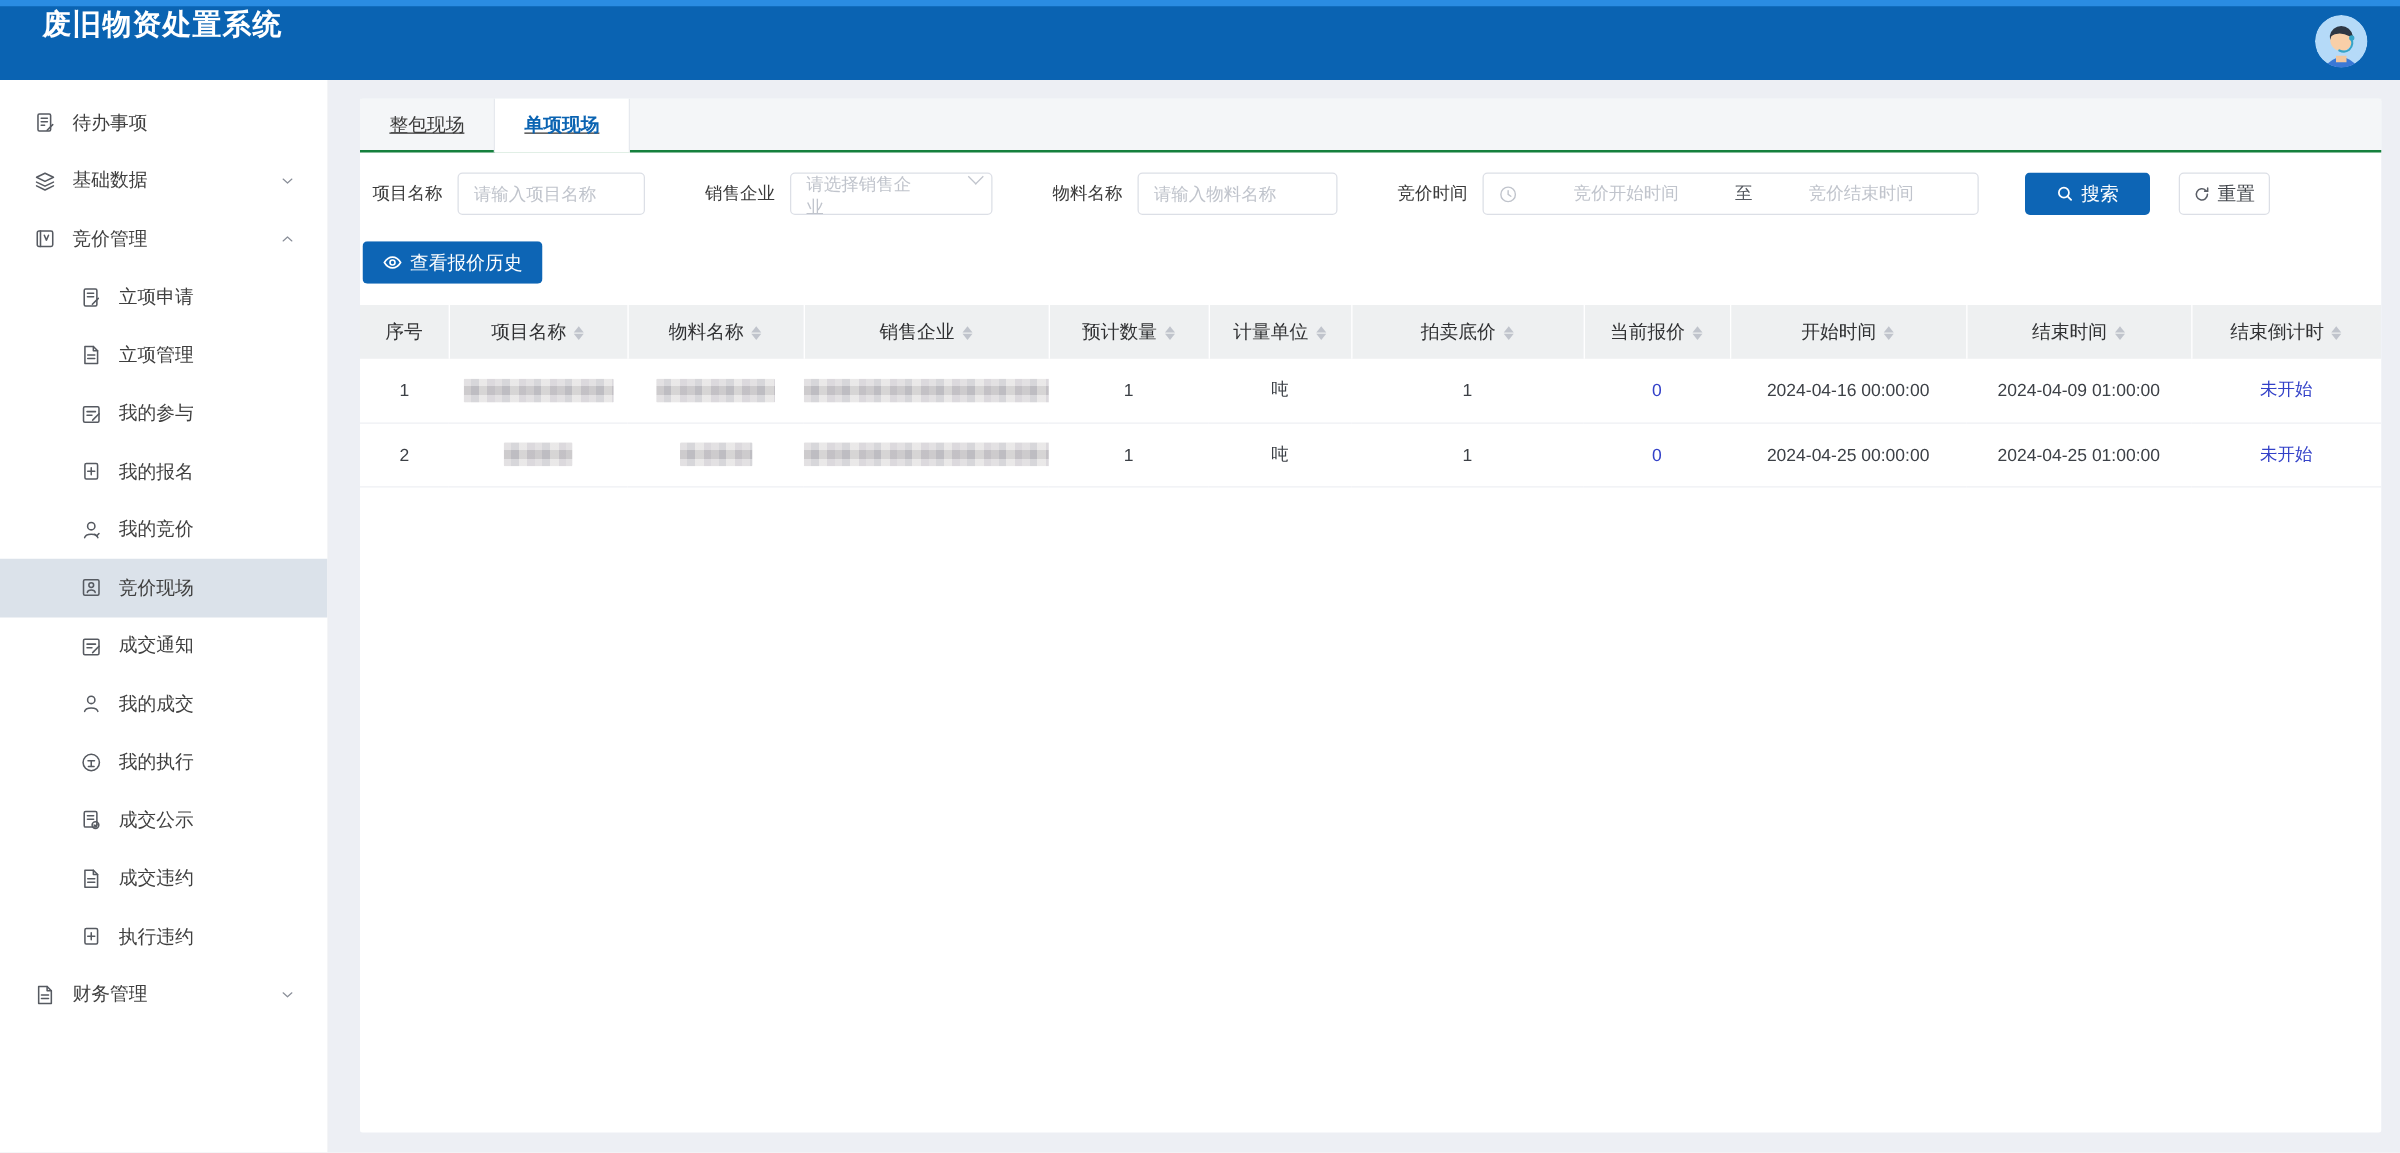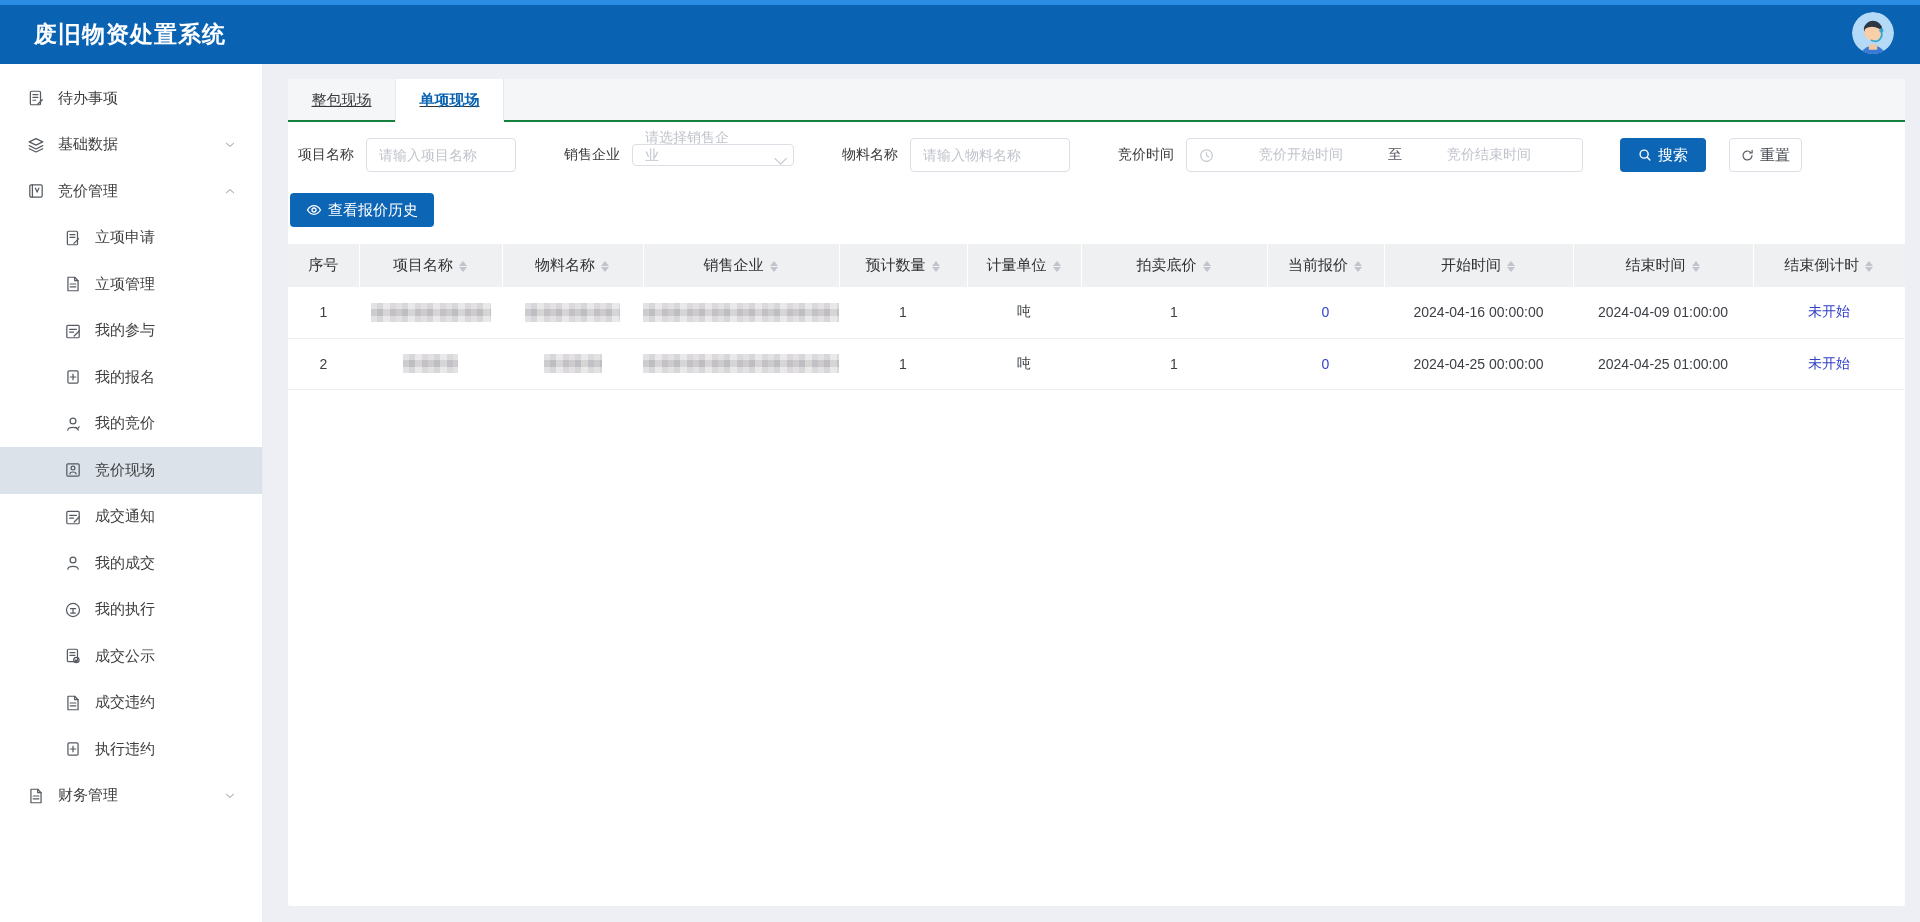--- a/index.html
+++ b/index.html
@@ -1,20 +1,20 @@
 <!DOCTYPE html>
 <html><head>
 <meta charset="utf-8">
 <style>
   * { margin:0; padding:0; box-sizing:border-box; }
   html,body { width:1920px; height:922px; overflow:hidden;
     font-family:"Liberation Sans","DejaVu Sans",sans-serif; background:#edeff4; color:#333; }
 
   
-  .header { position:relative; height:64px; background:#0a63b2; display:flex; align-items:center; }
+  .header { position:relative; height:64px; background:#0a63b2; display:flex; }
   .header::before { content:""; position:absolute; top:0; left:0; right:0; height:5px; background:#2a8ce2; }
   .app-title { color:#fff; font-size:23px; font-weight:bold; letter-spacing:1px; margin-left:34px; padding-top:4px; }
   .avatar { position:absolute; right:26px; top:12px; width:42px; height:42px; border-radius:50%; cursor:pointer; }
 
   
   .layout { display:flex; height:858px; }
   .sidebar { width:263px; background:#fff; padding-top:11px; overflow:hidden; flex:none; border-right:1px solid #e9ebf0; }
   .side-item { height:46.5px; display:flex; align-items:center; padding-left:27px; font-size:15px; color:#3f3f3f; cursor:pointer; position:relative; }
   .side-item.sub { padding-left:64px; }
   .side-item.active { background:#dbe2ea; }
@@ -34,38 +34,38 @@
 
   
   .filters { display:flex; align-items:center; margin:16px 0 0 10px; flex:none; }
   .f-label { font-size:14px; color:#3a3a3a; margin-right:12px; white-space:nowrap; }
   .f-group { display:flex; align-items:center; }
   .f-group + .f-group { margin-left:48px; }
   .inp { height:34px; border:1px solid #dcdfe6; border-radius:4px; font-size:14px; color:#606266;
          padding:0 12px; outline:none; background:#fff; font-family:inherit; }
   .inp::placeholder { color:#c0c4cc; }
   .w-project { width:150px; } .w-material { width:160px; }
-  .select { width:162px; height:22px; border:1px solid #dcdfe6; border-radius:4px; background:#fff;
-            display:flex; align-items:flex-end; padding:0 10px 0 12px; cursor:pointer;gap:32px; }
+  .select { width:162px; height:34px; border:1px solid #dcdfe6; border-radius:4px; background:#fff;
+            display:flex; align-items:flex-start; padding:0 10px 0 12px; cursor:pointer;gap:32px; }
   .select .ph { flex:1; font-size:14px; color:#c0c4cc; }
   .select .arrow { width:9px; height:9px; border-right:1.5px solid #c0c4cc; border-bottom:1.5px solid #c0c4cc;
                    transform:rotate(45deg) translateY(-3px); }
   .daterange { width:397px; height:34px; border:1px solid #dcdfe6; border-radius:4px; background:#fff;
                display:flex; align-items:center; padding:0 12px; cursor:text; }
   .daterange .clock { color:#c0c4cc; display:inline-flex; margin-right:6px; }
   .daterange .clock svg { width:15px; height:15px; }
   .daterange .ph { flex:1; text-align:center; font-size:14px; color:#c0c4cc; }
   .daterange .sep { font-size:14px; color:#54585f; padding:0 6px; }
 
   .btn { height:34px; border-radius:4px; font-size:15px; display:inline-flex; align-items:center;
          justify-content:center; cursor:pointer; border:1px solid transparent; font-family:inherit; }
   .btn svg { margin-right:6px; }
   .btn-primary { background:#0d65b5; color:#fff; padding:0 16px; }
   .btn-plain { background:#fff; color:#45494f; border-color:#dcdfe6; padding:0 11px; }
-  .btn-search { margin-left:37px; width:86px; }
+  .btn-search { margin-left:37px; width:100px; }
   .btn-reset { margin-left:23px; }
 
   .toolbar { margin:21px 0 0 2px; flex:none; }
   .btn-history { padding:16px 15px; height:33px; }
 
   
   .tablewrap { margin-top:17px; flex:1; overflow:hidden; }
   table { width:100%; border-collapse:collapse; table-layout:fixed; }
   th { height:43px; background:#eef0f1; font-size:15px; font-weight:normal; color:#303133;
        text-align:center; border-right:1px solid #fff; cursor:pointer; white-space:nowrap; }

